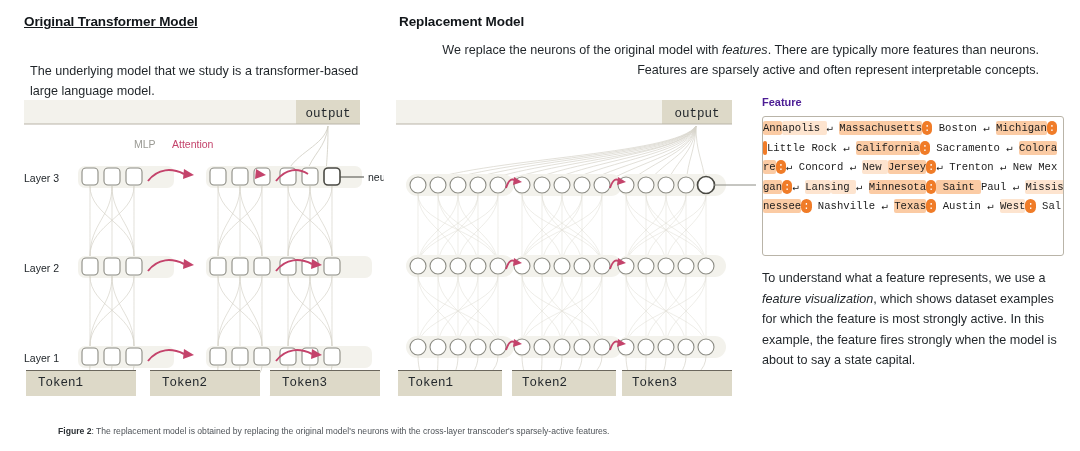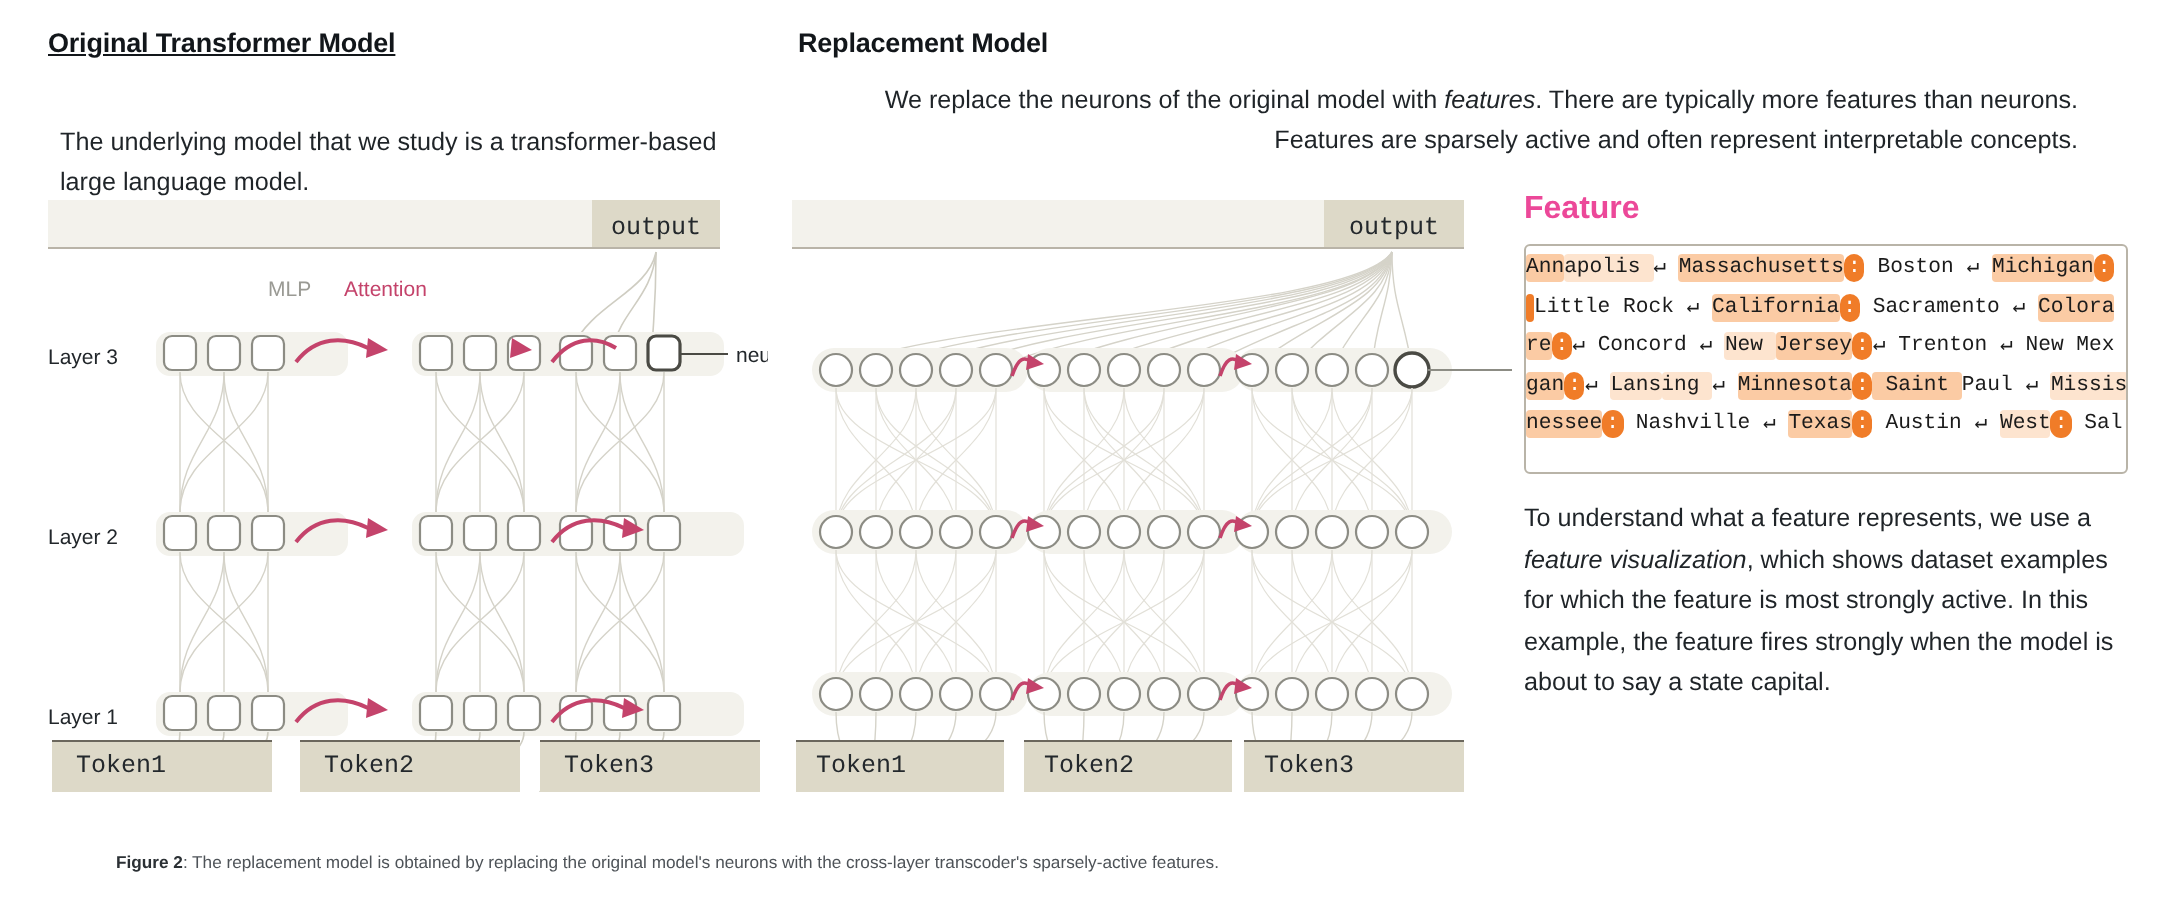--- a/index.html
+++ b/index.html
@@ -65,31 +65,31 @@
   }
   .output-text {
     font-size: 12.5px;
     fill: #23282c;
     font-family: "Liberation Mono", monospace;
   }
 
   
   #feature-panel { position: absolute; left: 762px; top: 96px; width: 300px; }
   #feature-title {
-    font-size: 16px;
+    font-size: 11px;
     font-weight: bold;
-    color: #ec4899;
+    color: #4c1d95;
     margin: 0 0 8px 0;
   }
   #feature-box {
     border: 1px solid #b9b4a8;
     border-radius: 3px;
     background: #ffffff;
     width: 302px;
-    height: 115px;
+    height: 140px;
     overflow: hidden;
     padding: 2px 0 0 0;
   }
   .fv-row {
     white-space: nowrap;
     font-family: "Liberation Mono", monospace;
     font-size: 10.6px;
     line-height: 19.6px;
     height: 19.6px;
     color: #1b1b1b;

